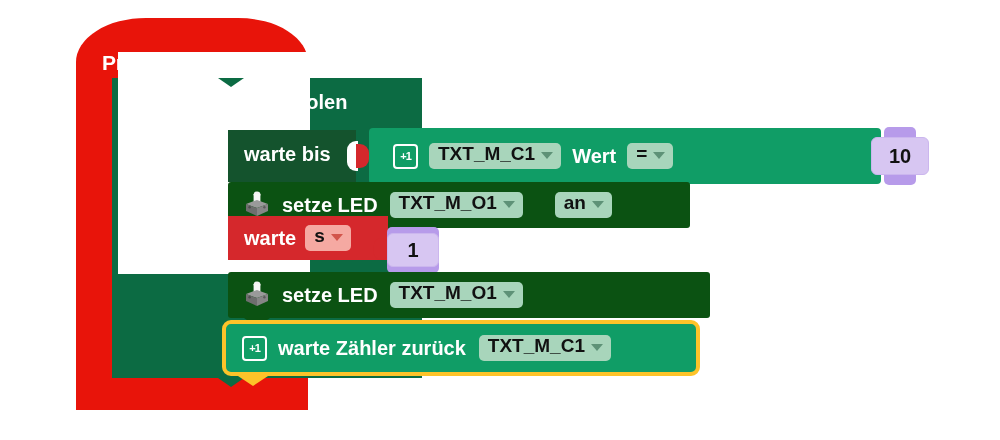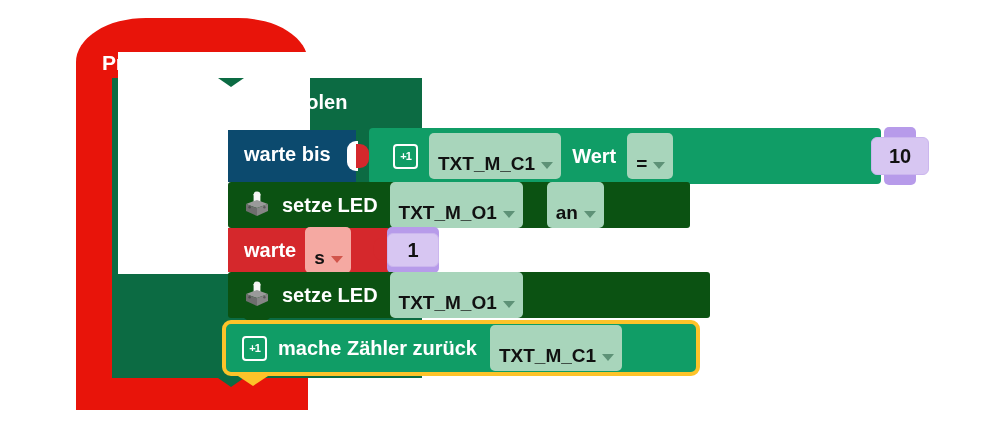--- a/index.html
+++ b/index.html
@@ -47,21 +47,21 @@
   #loop-cut{   
     position:absolute;left:118px;top:52px;width:192px;height:222px;
     background:#ffffff;
   }
   .txt{color:#ffffff;font-size:20px;font-weight:bold;white-space:nowrap;}
 
   
   .dd{
     display:inline-flex;align-items:center;gap:6px;
     background:#A8D5BB;border-radius:5px;
-    padding:20px 8px 4px 9px;margin:0 2px;
+    padding:0 8px 4px 9px;margin:0 2px;
   }
   .dd .lbl{color:#111;font-size:19px;font-weight:bold;white-space:nowrap;}
   .caret{
     width:0;height:0;border-left:6px solid transparent;
     border-right:6px solid transparent;border-top:7px solid #5E9277;
     margin-top:2px;flex:0 0 auto;
   }
   .dd-pink{background:#F5A9A2;}
   .dd-pink .caret{border-top-color:#D2554B;}
 
@@ -79,21 +79,21 @@
     width:21px;height:21px;border:2.5px solid #ffffff;border-radius:4px;
     display:inline-flex;align-items:center;justify-content:center;
     flex:0 0 auto;
   }
   .cnt-icon span{color:#ffffff;font-size:11px;font-weight:bold;line-height:1;letter-spacing:-1px;}
 
   
   .led-icon{width:30px;height:28px;flex:0 0 auto;}
 
   
-  #r-wartebis{left:228px;top:130px;width:128px;height:52px;background:#0c4a6e;}
+  #r-wartebis{left:228px;top:130px;width:128px;height:52px;background:#14532d;}
   #r-wartebis .txt{position:absolute;left:16px;top:13px;}
   #wb-plug{   
     position:absolute;left:356px;top:144px;width:13px;height:24px;
     background:#D5282C;border-radius:0 9px 9px 0;
   }
   #wb-socket{ 
     position:absolute;left:347px;top:141px;width:11px;height:30px;
     background:#ffffff;border-radius:9px 0 0 9px;
   }
 
@@ -112,21 +112,21 @@
          align-items:center;justify-content:center;}
 
   
   .led-row{background:#0B5212;border-radius:3px;}
   #r-led-an{left:228px;top:182px;width:462px;height:46px;}
   #r-led-aus{left:228px;top:272px;width:482px;height:46px;}
   .led-row .inner{position:absolute;left:14px;top:0;height:100%;
                   display:flex;align-items:center;gap:10px;}
 
   
-  #r-warte{left:228px;top:228px;width:160px;height:44px;background:#D5282C;
+  #r-warte{left:228px;top:216px;width:160px;height:44px;background:#D5282C;
            display:flex;align-items:center;padding-left:16px;gap:7px;}
   #warte-plug-red{position:absolute;left:373px;top:238px;width:16px;height:22px;
               background:#D5282C;border-radius:50%;}
   #val1{position:absolute;left:387px;top:227px;width:52px;height:46px;
         background:#B79BEA;border-radius:5px;display:flex;
         align-items:center;justify-content:center;}
 
   
   #r-reset{
     left:222px;top:320px;width:478px;height:56px;
@@ -205,21 +205,21 @@
           <polygon points="26,13 26,20 15,25 15,17" fill="#868686"></polygon>
           <circle cx="7.6" cy="16.2" r="1.2" fill="#4d4d4d"></circle>
           <circle cx="22.4" cy="16.2" r="1.2" fill="#5a5a5a"></circle>
         </svg>
       </span>
       <span class="txt">setze LED</span>
       <span class="dd">
         <span class="lbl">TXT_M_O1</span>
         <span class="caret"></span>
       </span>
-      <span class="dd" style="margin-left:12px;">
+      <span class="dd" style="margin-left:20px;">
         <span class="lbl">an</span>
         <span class="caret"></span>
       </span>
     </div>
   </div>
 
   <div class="nub" style="left:244px;top:228px;">
     <i style="border-top:9px solid #0B5212;"></i>
   </div>
 
@@ -263,21 +263,21 @@
   </div>
 
   <div class="nub" style="left:244px;top:318px;">
     <i style="border-top:9px solid #0B5212;"></i>
   </div>
 
   <div class="blk" id="r-reset">
     <span class="cnt-icon">
       <span>+1</span>
     </span>
-    <span class="txt">mache Zähler zurück</span>
+    <span class="txt">warte Zähler zurück</span>
     <span class="dd">
       <span class="lbl">TXT_M_C1</span>
       <span class="caret"></span>
     </span>
   </div>
 
   <div class="nub" style="left:238px;top:376px;width:30px;height:10px;">
     <i style="border-left:15px solid transparent;border-right:15px solid transparent;border-top:10px solid #FDC329;"></i>
   </div>
 

